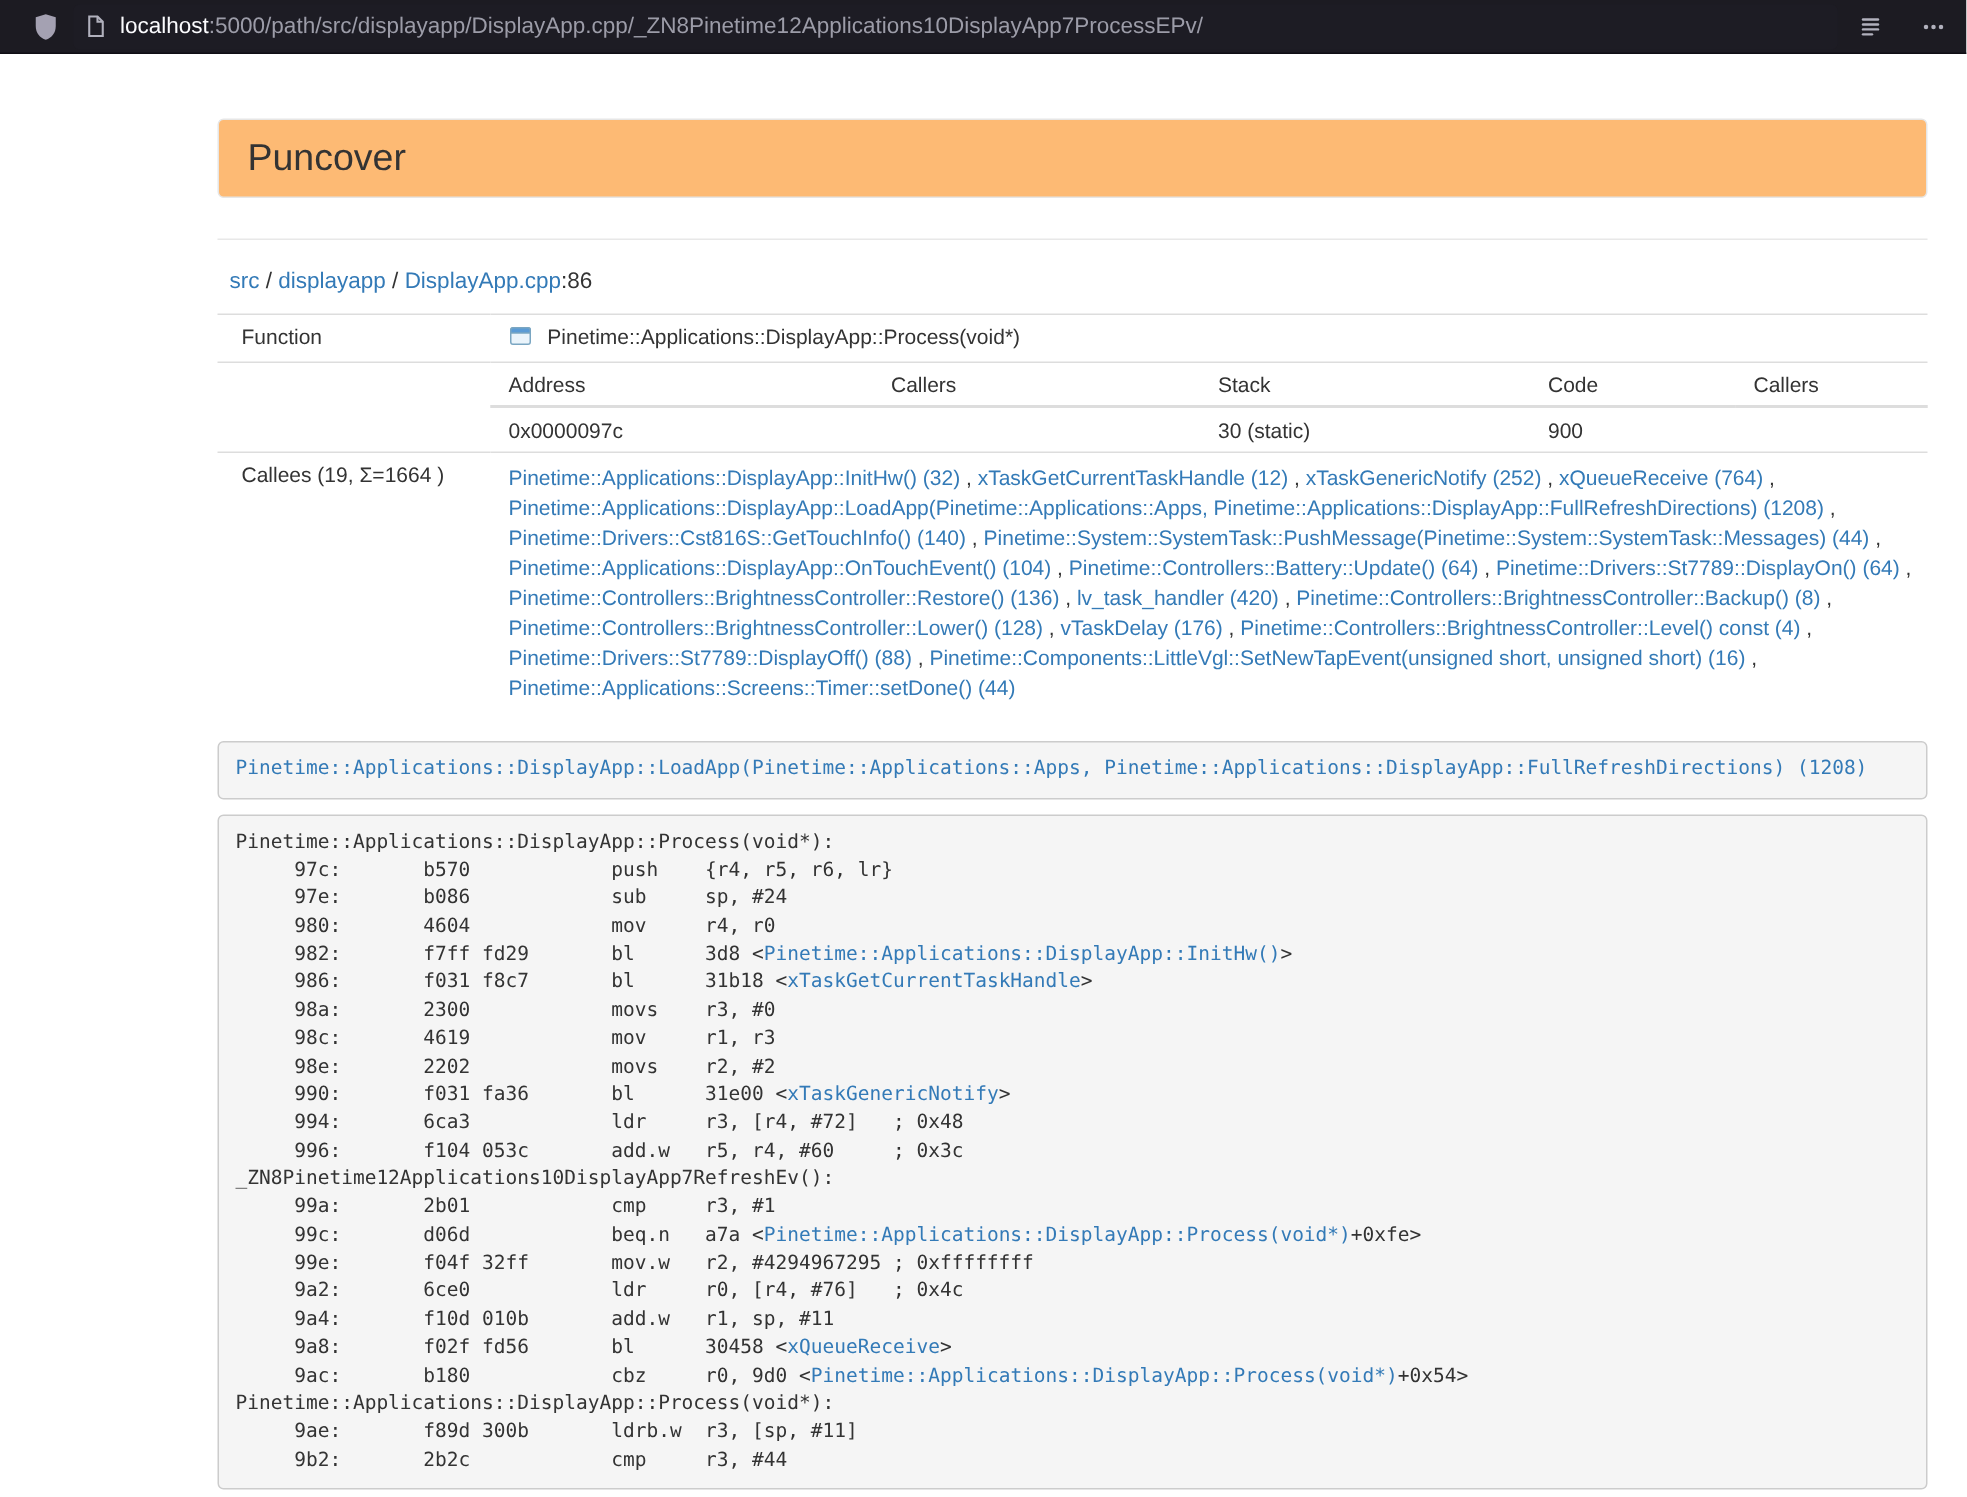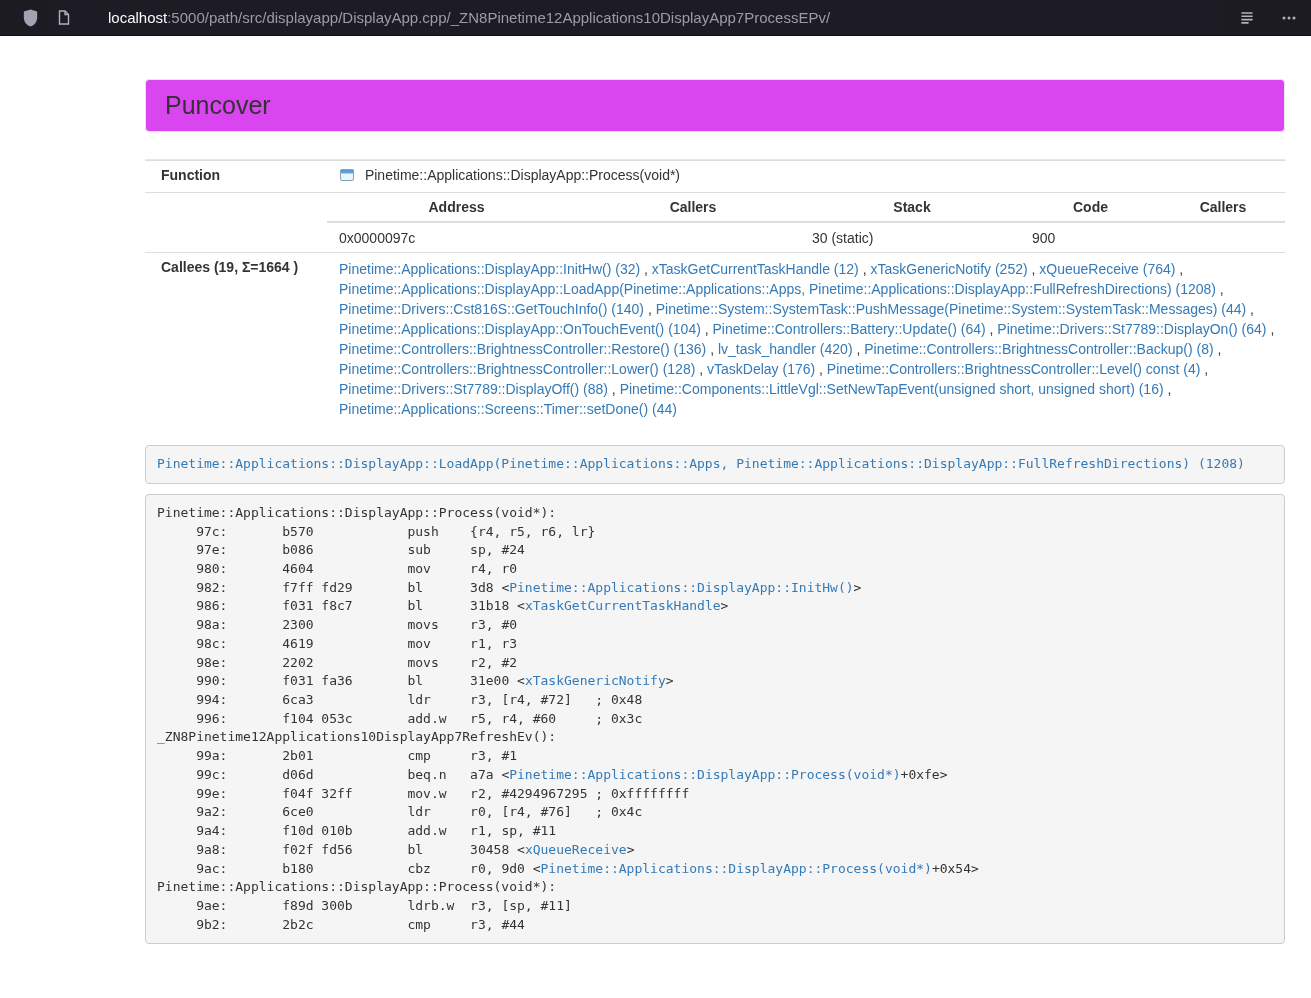--- a/index.html
+++ b/index.html
@@ -11,48 +11,48 @@
 
   
   .browser-bar {
     height: 35px; background: #1c1b22; border-bottom: 1px solid #0f0e14;
     display: flex; align-items: center;
   }
   .bar-icon { display: inline-flex; align-items: center; justify-content: center; flex: 0 0 auto; }
   .shield { margin-left: 22px; }
   .urlbar {
     flex: 1; min-width: 0; height: 30px; margin: 0 14px 0 10px; padding: 0 8px;
-    display: flex; align-items: center; background: #1d1c24; border-radius: 4px; gap: 28px;
+    display: flex; align-items: center; background: #1d1c24; border-radius: 4px;
   }
   .page-ico { margin-right: 10px; }
   .url-text { font-size: 15px; white-space: nowrap; overflow: hidden; color: #9c9ca8; }
   .url-host { color: #fbfbfe; }
   .reader { margin-right: 26px; }
   .more { margin-right: 14px; }
 
   
   .container { width: 1140px; margin-left: 145px; }
   .title-panel {
-    margin-top: 43px; background: #d946ef; border: 1px solid #e6e6e6;
+    margin-top: 43px; background: #fdba74; border: 1px solid #e6e6e6;
     border-radius: 4px; padding: 11px 19px;
   }
   .title-panel h1 { margin: 0; font-size: 25px; font-weight: normal; color: #333; }
   hr.divider { border: 0; border-top: 1px solid #e8e8e8; margin: 27px 0 0; }
   .breadcrumb { margin: 19px 0 13px; font-size: 15px; color: #333; padding-left: 8px; }
 
   a { color: #337ab7; text-decoration: none; }
 
   table.sym { width: 100%; border-collapse: collapse; font-size: 14px; }
   table.sym > tbody > tr > th,
   table.sym > tbody > tr > td { border-top: 1px solid #ddd; vertical-align: top; text-align: left; }
-  .lbl { width: 158px; padding: 6px 8px 6px 16px; font-weight: bold; white-space: nowrap; }
+  .lbl { width: 158px; padding: 6px 8px 6px 16px; font-weight: normal; white-space: nowrap; }
   .cell { padding: 6px 8px 6px 12px; }
   .nested-cell { padding: 0; }
   table.inner { width: 100%; border-collapse: collapse; }
-  table.inner th { padding: 6px 8px 6px 12px; border-bottom: 2px solid #ddd; font-weight: bold; text-align: center; margin-top: 14px; }
+  table.inner th { padding: 6px 8px 6px 12px; border-bottom: 2px solid #ddd; font-weight: normal; text-align: left; margin-top: 14px; }
   table.inner td { padding: 7px 8px 6px 12px; }
   .fn-icon { display: inline-block; vertical-align: -3px; margin-right: 6px; }
   .callees { padding: 6px 8px 6px 12px; line-height: 1.43; }
 
   pre.box {
     font-family: "DejaVu Sans Mono", "Liberation Mono", monospace;
     font-size: 13px; line-height: 1.44; background: #f5f5f5;
     border: 1px solid #ccc; border-radius: 4px; color: #333;
   }
   pre.hl { margin: 20px 0 10px; padding: 9px 11px; white-space: pre; overflow: hidden; }
@@ -96,20 +96,21 @@
 </div>
 
 <div class="container">
 
   <div class="title-panel">
     <h1>Puncover</h1>
   </div>
 
   <hr class="divider">
 
+  <div class="breadcrumb" id="breadcrumb"><a href="#">src</a> / <a href="#">displayapp</a> / <a href="#">DisplayApp.cpp</a>:86</div>
 
   <table class="sym">
     <tbody>
       <tr>
         <th class="lbl">Function</th>
         <td class="cell">
           <span class="fn-icon">
             <svg width="16" height="16" viewBox="0 0 16 16">
                 <rect x="1.5" y="2.5" width="13" height="11" rx="1.5" fill="#eaf4fb" stroke="#7aa6c2"></rect>
                 <path d="M1.5 4 a1.5 1.5 0 0 1 1.5 -1.5 h10 a1.5 1.5 0 0 1 1.5 1.5 v2 h-13 z" fill="#5b9bd5" stroke="#7aa6c2"></path>

